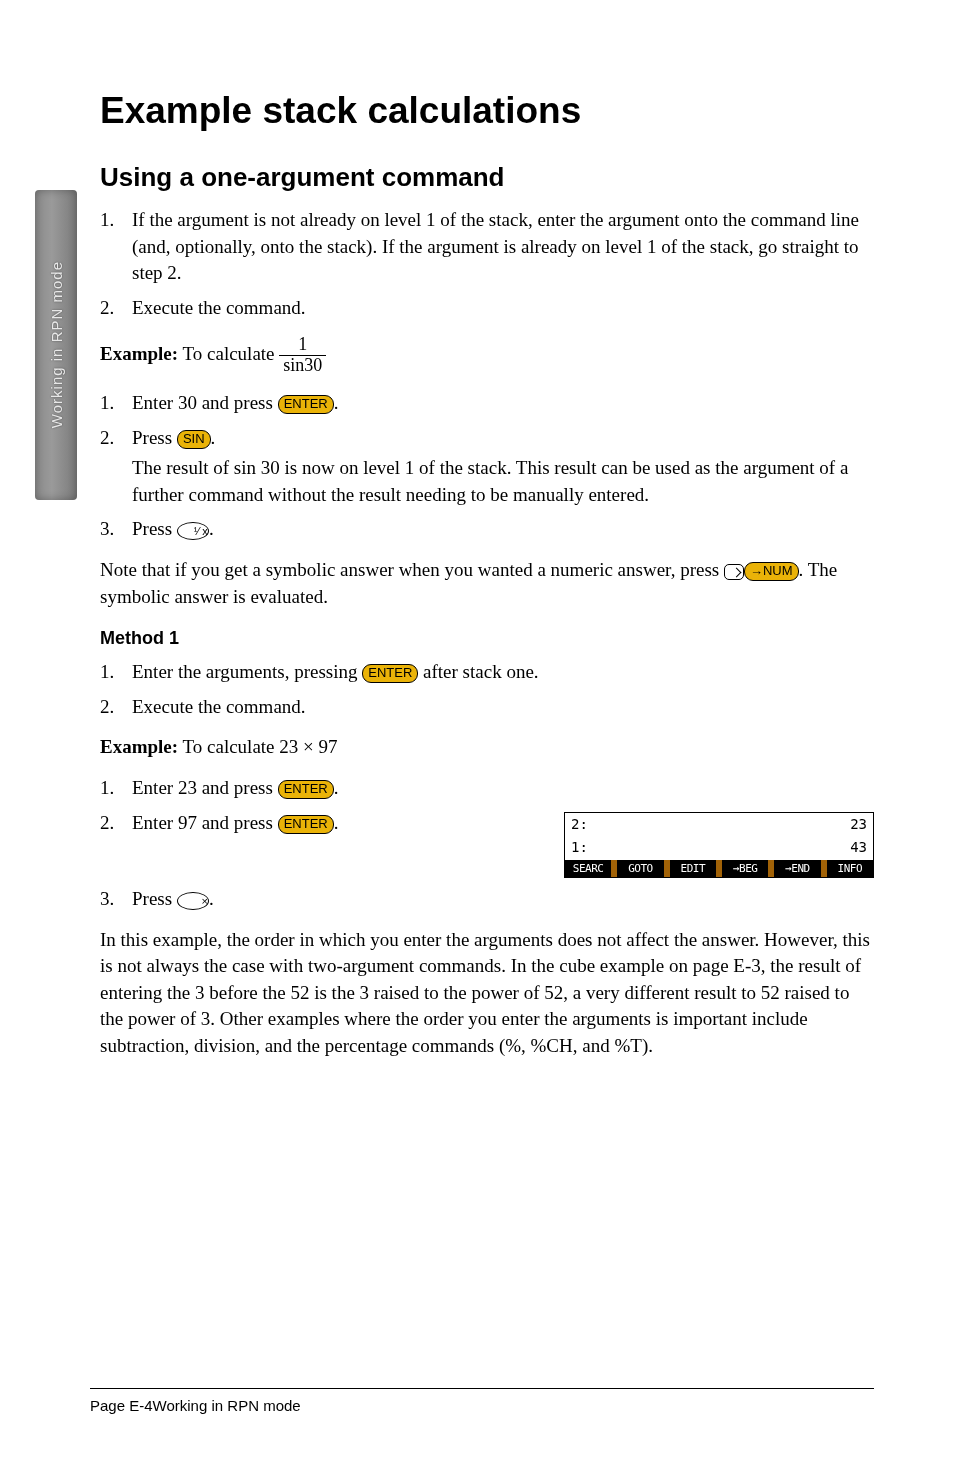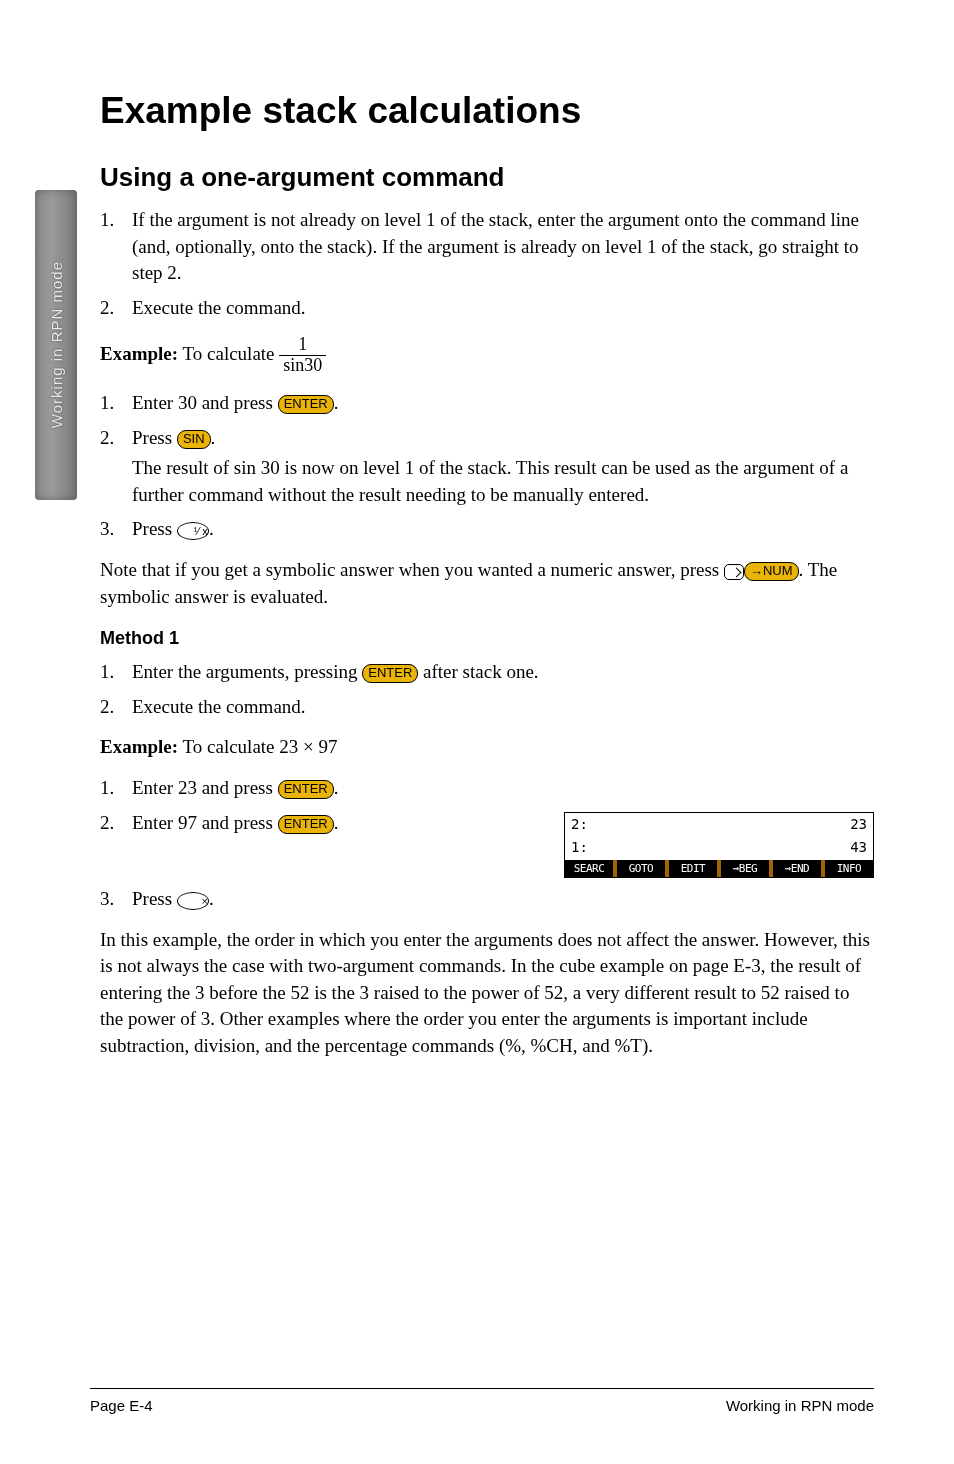--- a/index.html
+++ b/index.html
@@ -167,33 +167,32 @@
   .screenshot .menu {
     display: flex;
     background: #000;
     color: #fff;
   }
   .screenshot .menu span {
     flex: 1;
     text-align: center;
     font-size: 11px;
     padding: 1px 0;
-    border-right: 4px solid #a16207;
+    border-right: 6px solid #a16207;
     letter-spacing: -0.5px;
   }
   .screenshot .menu span:last-child { border-right: none; }
   .footer {
     position: absolute;
     bottom: 50px;
     left: 90px;
     right: 80px;
     border-top: 1px solid #000;
     padding-top: 8px;
     display: flex;
-    justify-content: space-between;
     font-family: Arial, sans-serif;
     font-size: 15px;
   }
 </style>
 </head>
 <body>
 
 <div class="side-tab">
   <span class="side-tab-text">Working in RPN mode</span>
 </div>

